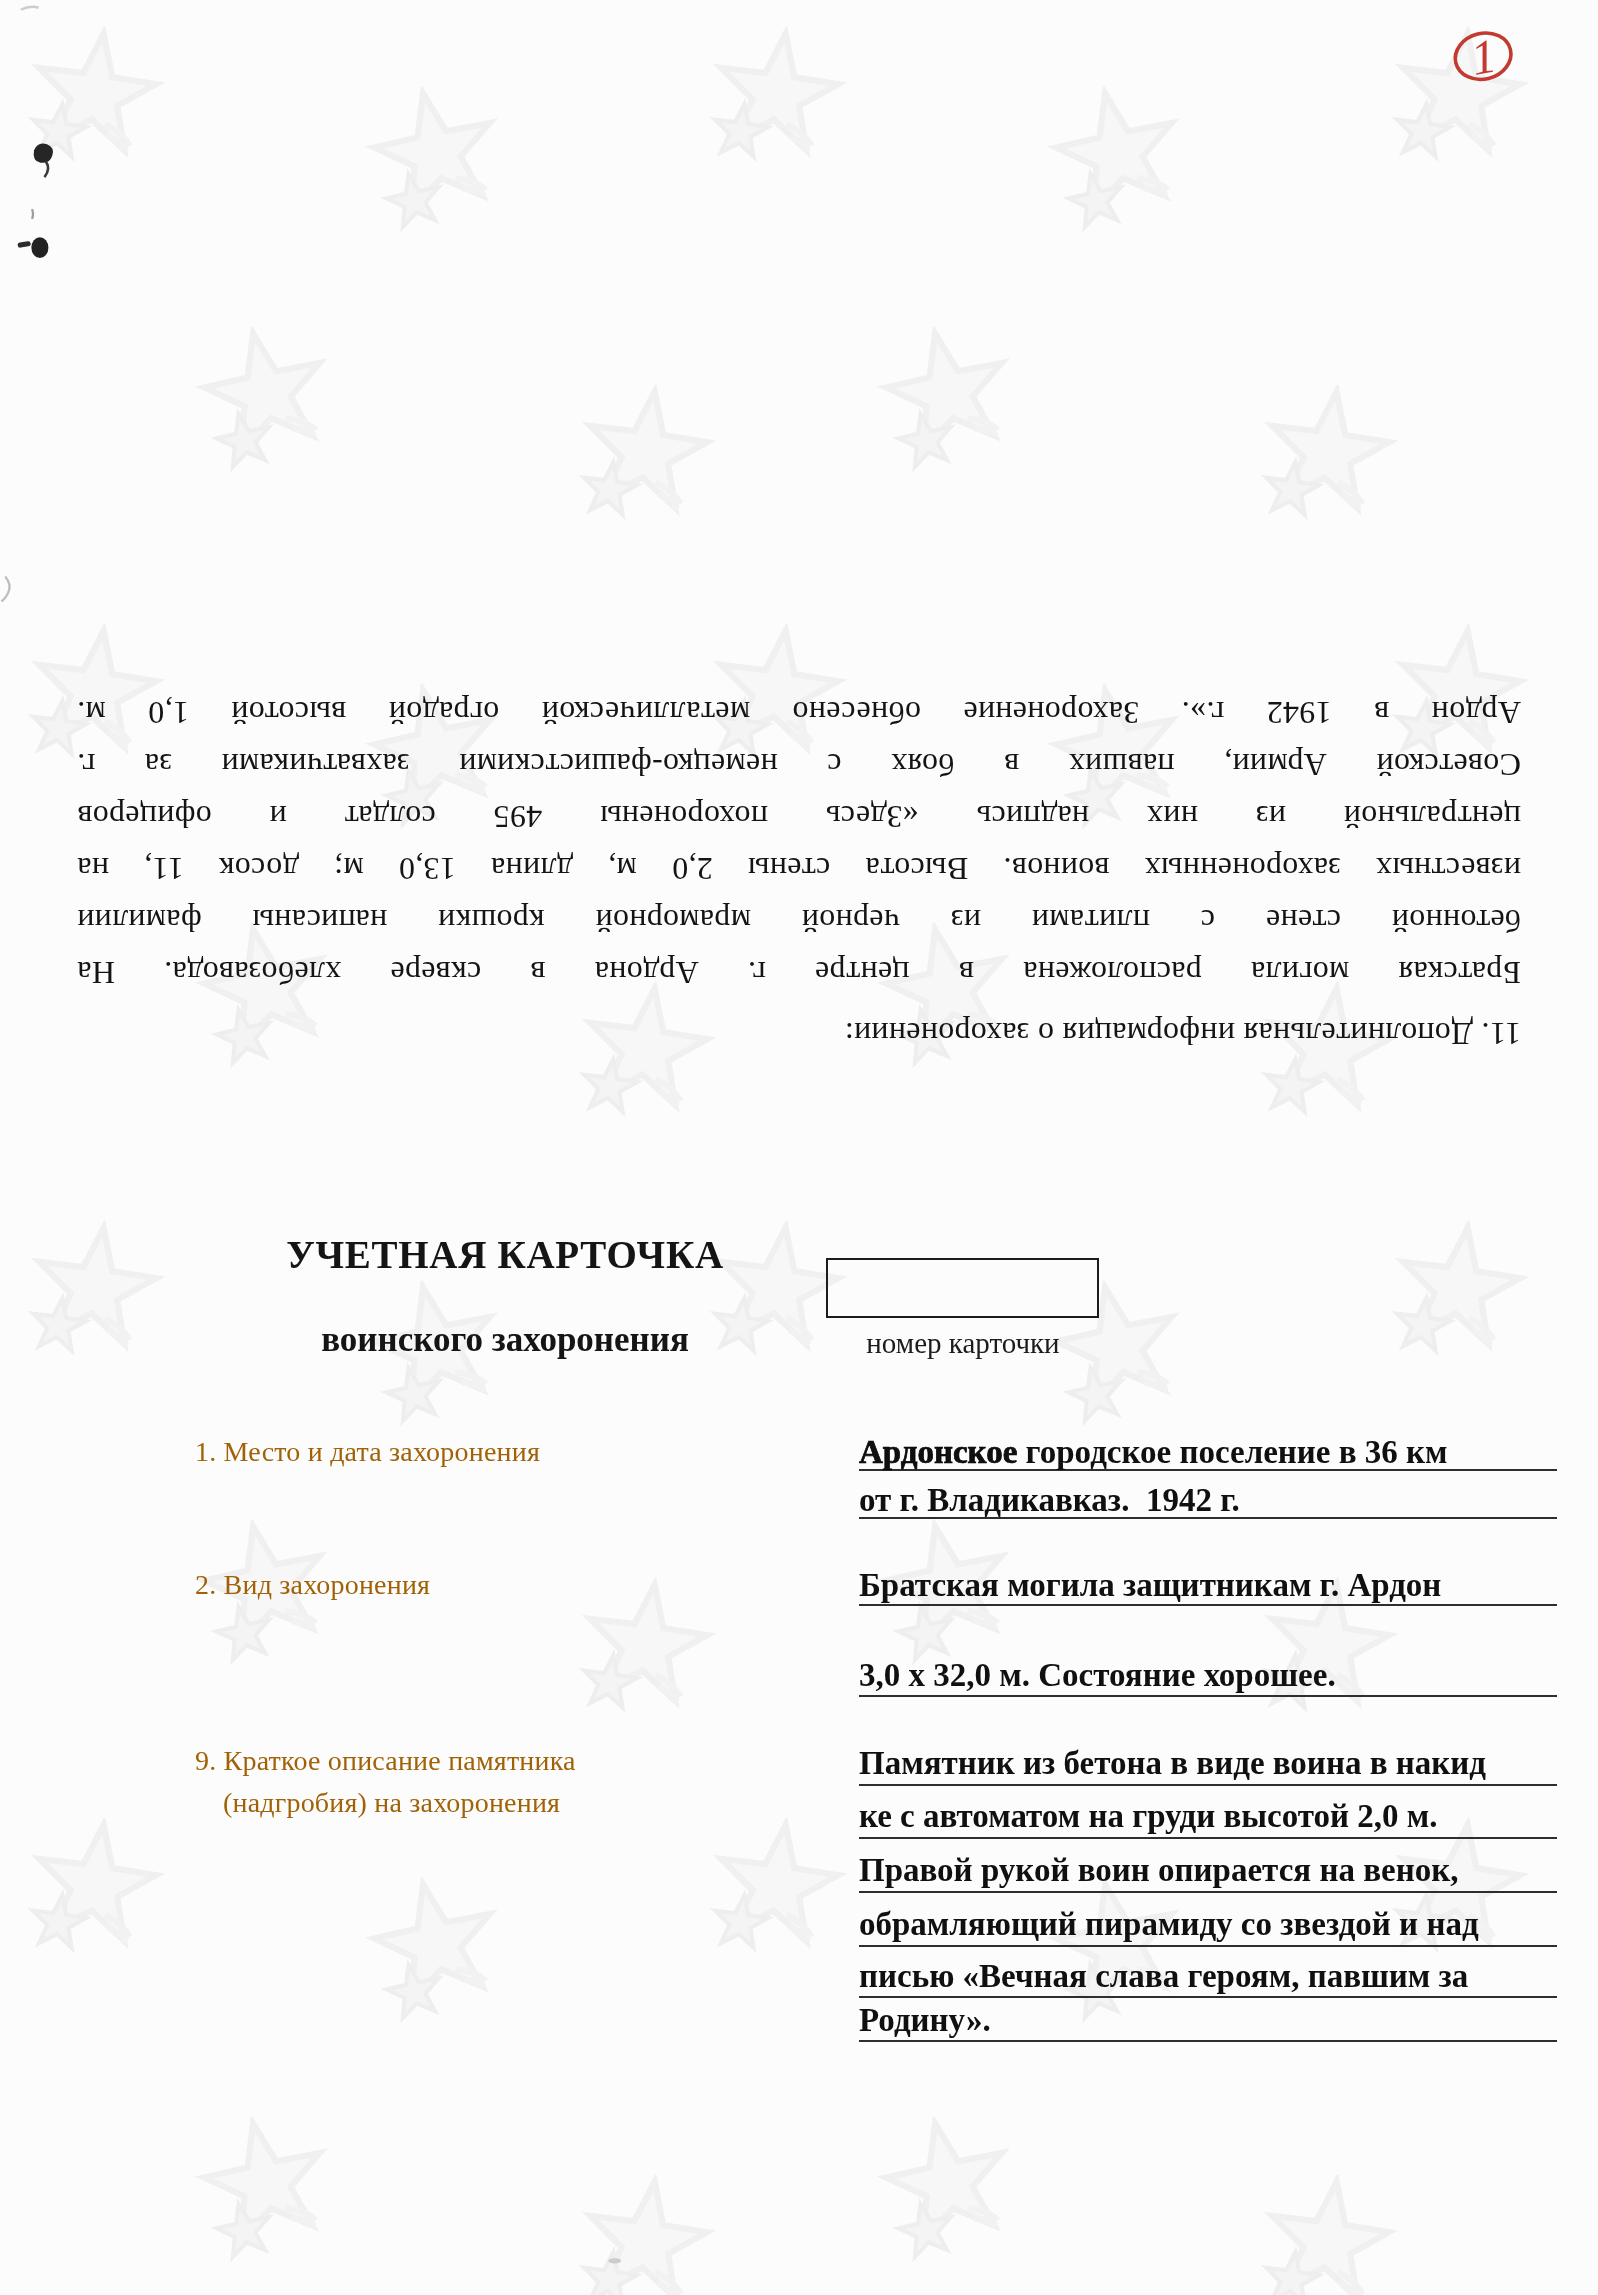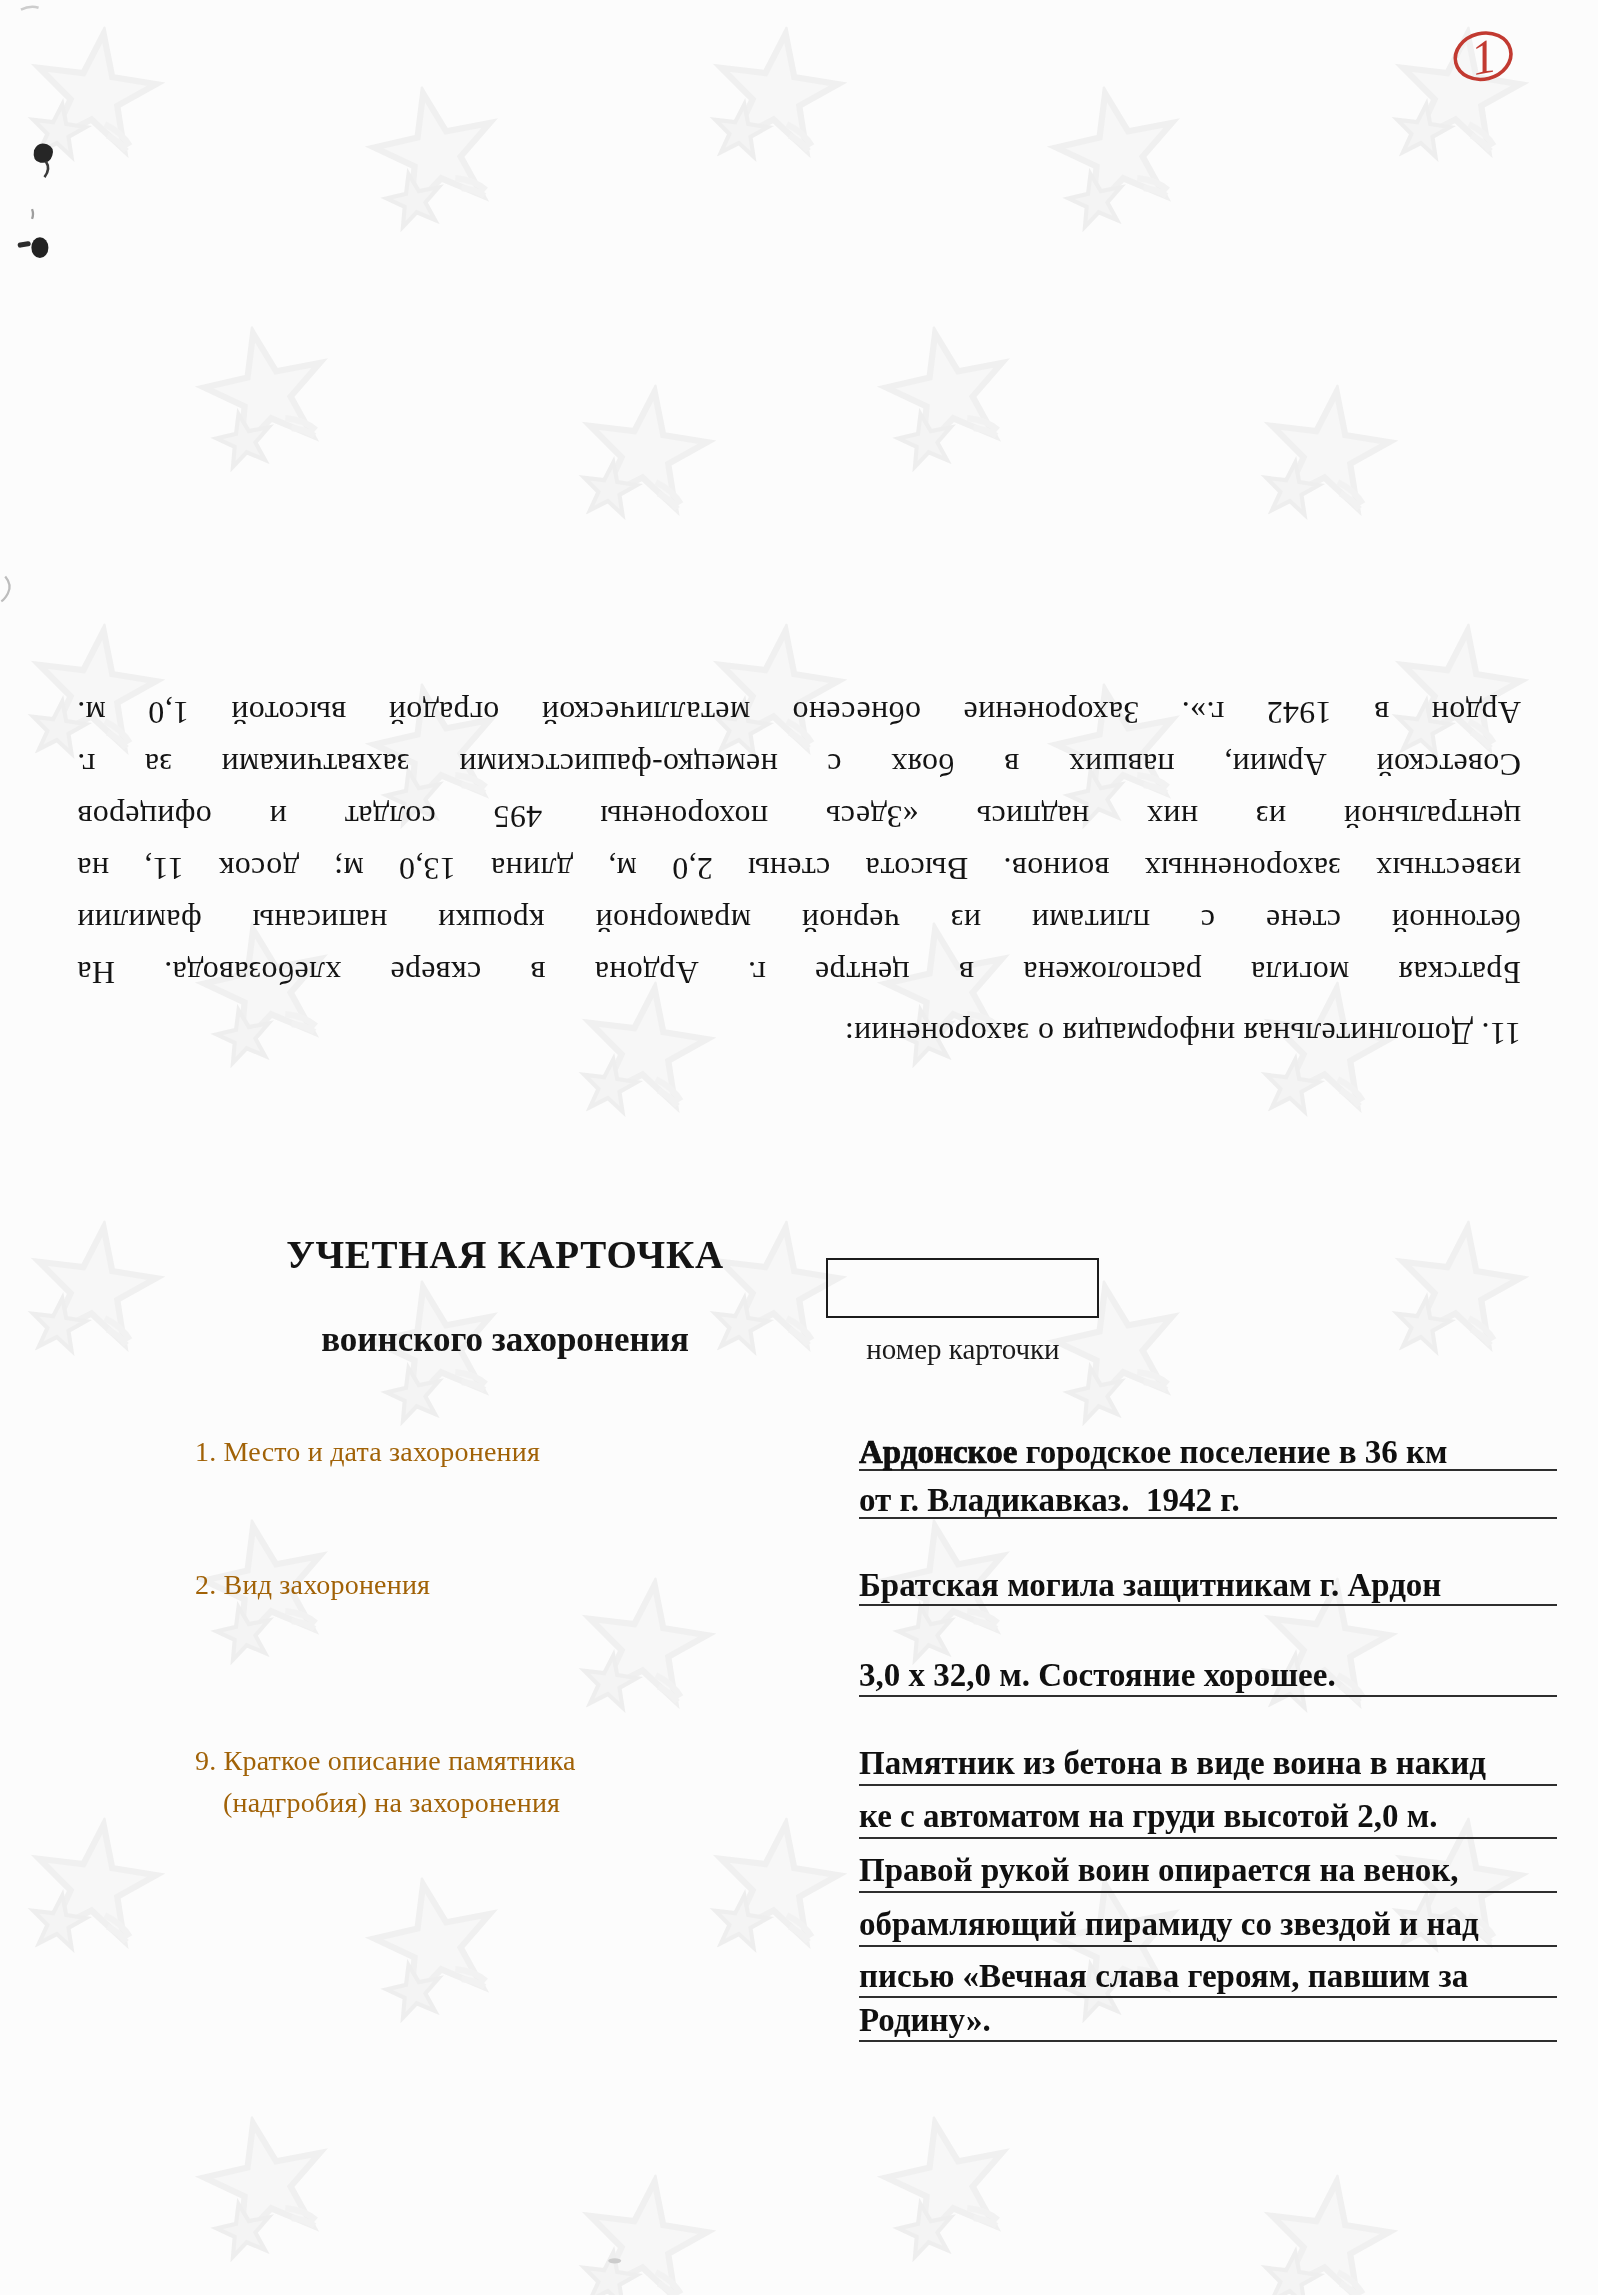--- a/index.html
+++ b/index.html
@@ -31,21 +31,21 @@
   .card-subtitle{
     position:absolute;left:282px;top:1284px;width:446px;text-align:center;z-index:2;
     font-size:35px;font-weight:bold;color:#151515;margin-top:36px;
   }
   .num-box{
     position:absolute;left:826px;top:1258px;width:269px;height:56px;z-index:2;
     border:2.6px solid #1c1c1c;background:transparent;
   }
   .num-caption{
     position:absolute;left:826px;top:1327px;width:274px;text-align:center;z-index:2;
-    font-size:29px;color:#1b1b1b;margin-top:6px;
+    font-size:29px;color:#1b1b1b;
   }
   
   .flabel{
     position:absolute;left:195px;z-index:2;font-size:28px;color:#a16207;
     letter-spacing:0.2px;white-space:pre;
   }
   .vrow{
     position:absolute;left:843px;width:698px;z-index:2;
     font-size:33px;line-height:37px;font-weight:bold;color:#101010;
     border-bottom:2.6px solid #2e2e2e;white-space:pre;overflow:visible;margin-left:16px;

